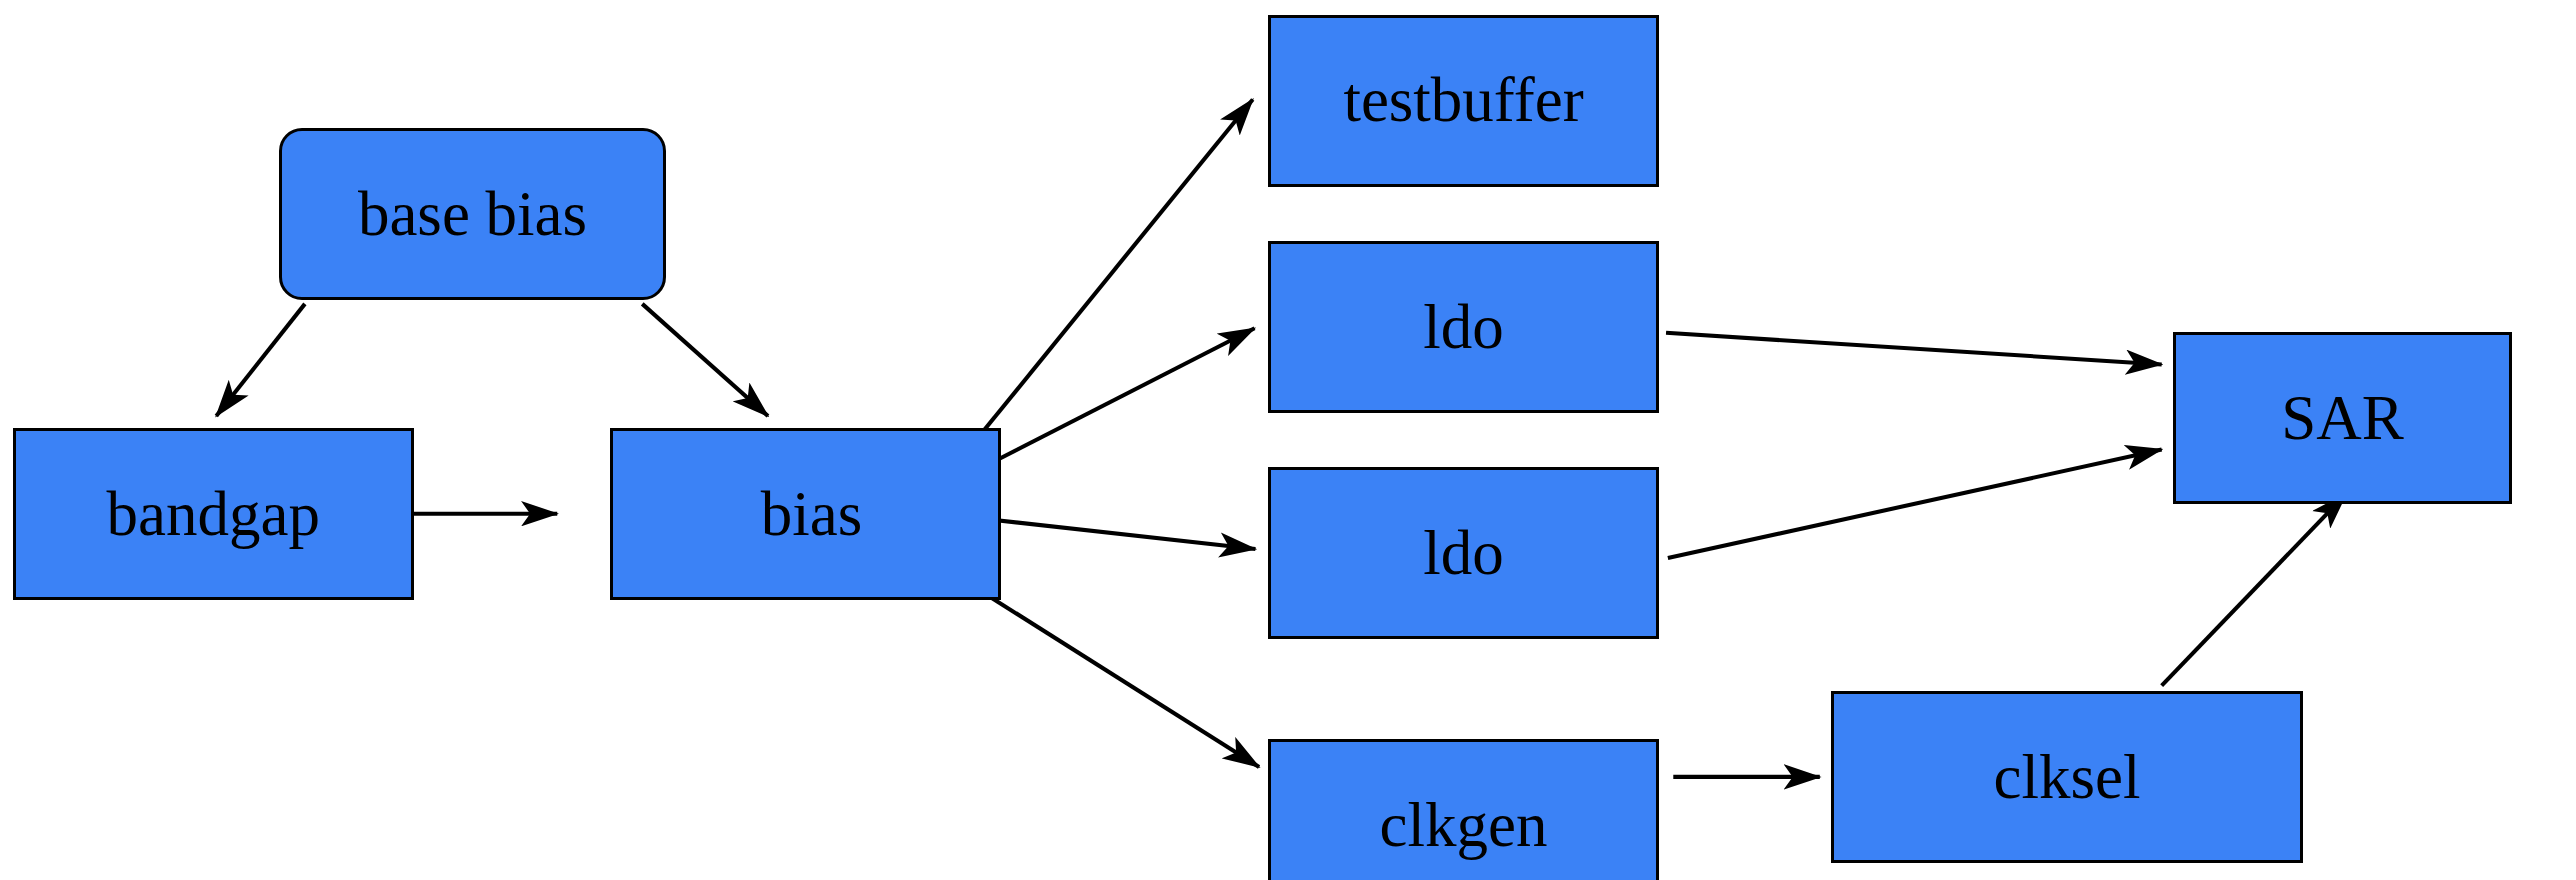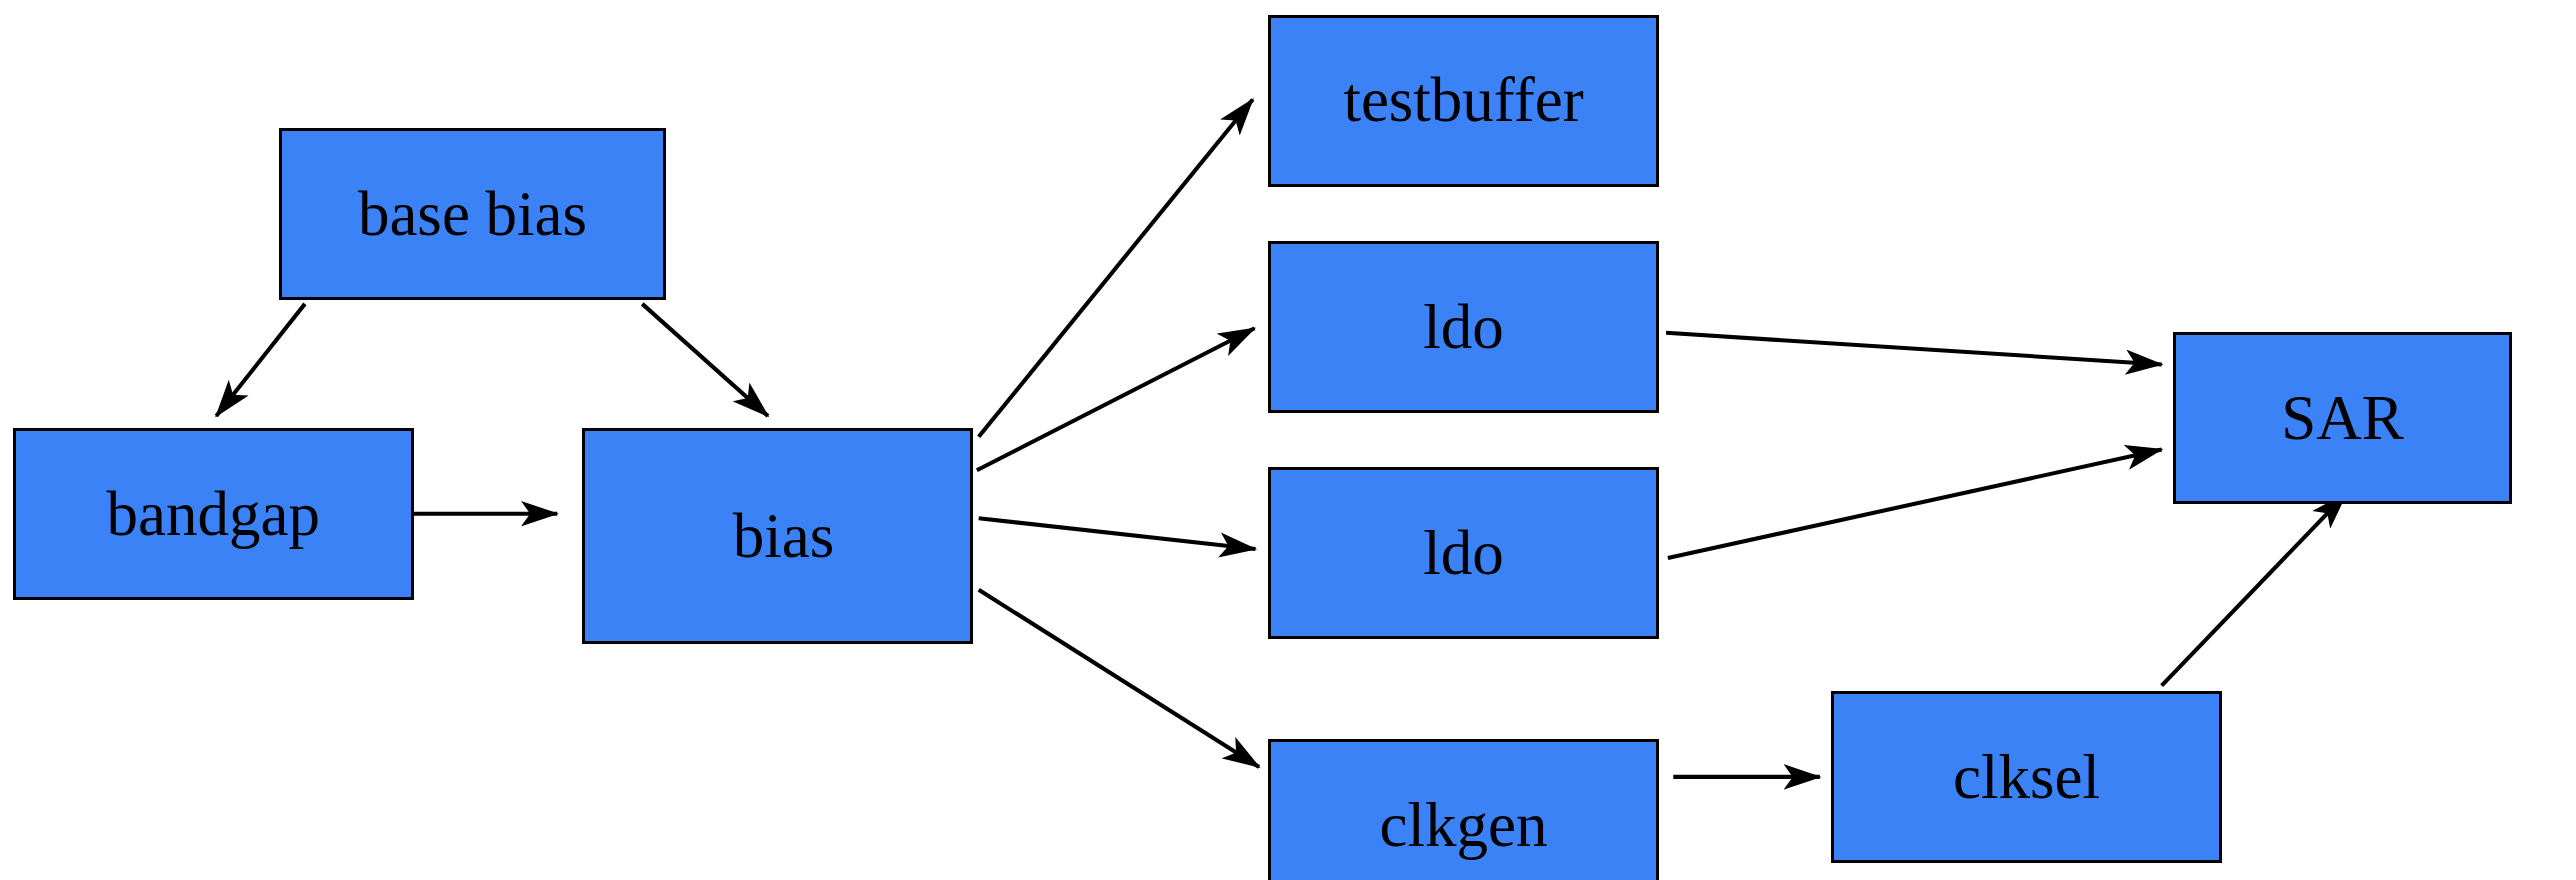--- a/index.html
+++ b/index.html
@@ -63,32 +63,32 @@
       <line x1="1082" y1="483" x2="1385" y2="110" stroke="#000000" marker-end="url(#arrowhead)"></line>
       <line x1="1080" y1="520" x2="1387" y2="363" stroke="#000000" marker-end="url(#arrowhead)"></line>
       <line x1="1082" y1="573" x2="1388" y2="607" stroke="#000000" marker-end="url(#arrowhead)"></line>
       <line x1="1082" y1="652" x2="1392" y2="848" stroke="#000000" marker-end="url(#arrowhead)"></line>
       <line x1="1842" y1="368" x2="2390" y2="403" stroke="#000000" marker-end="url(#arrowhead)"></line>
       <line x1="1844" y1="617" x2="2390" y2="497" stroke="#000000" marker-end="url(#arrowhead)"></line>
       <line x1="1850" y1="859" x2="2012" y2="859" stroke="#000000" marker-end="url(#arrowhead)"></line>
       <line x1="2390" y1="758" x2="2594" y2="546" stroke="#000000" marker-end="url(#arrowhead)"></line>
     </svg>
 
-  <div class="node" style="left: 279px; top: 128px; width: 387px; height: 172px;">base bias</div>
+  <div class="node" style="left: 279px; top: 128px; width: 387px; height: 172px; border-radius: 23px;">base bias</div>
 
   <div class="node" style="left: 12.7px; top: 428px; width: 401px; height: 172px;">bandgap</div>
 
-  <div class="node" style="left: 582px; top: 428px; width: 391px; height: 216px; padding-left: 12px;">bias</div>
+  <div class="node" style="left: 610px; top: 428px; width: 391px; height: 172px; padding-left: 12px;">bias</div>
 
   <div class="node" style="left: 1268px; top: 14.5px; width: 391px; height: 172px;">testbuffer</div>
 
   <div class="node" style="left: 1268px; top: 241px; width: 391px; height: 172px;">ldo</div>
 
   <div class="node" style="left: 1268px; top: 467px; width: 391px; height: 172px;">ldo</div>
 
   <div class="node" style="left: 1268px; top: 691px; width: 391px; height: 172px; margin-top: 48px;">clkgen</div>
 
-  <div class="node" style="left: 1831px; top: 691px; width: 391px; height: 172px;">clksel</div>
+  <div class="node" style="left: 1831px; top: 691px; width: 472px; height: 172px;">clksel</div>
 
   <div class="node" style="left: 2173px; top: 332px; width: 339px; height: 172px;">SAR</div>
 
 </div>
 
 
 </body></html>

